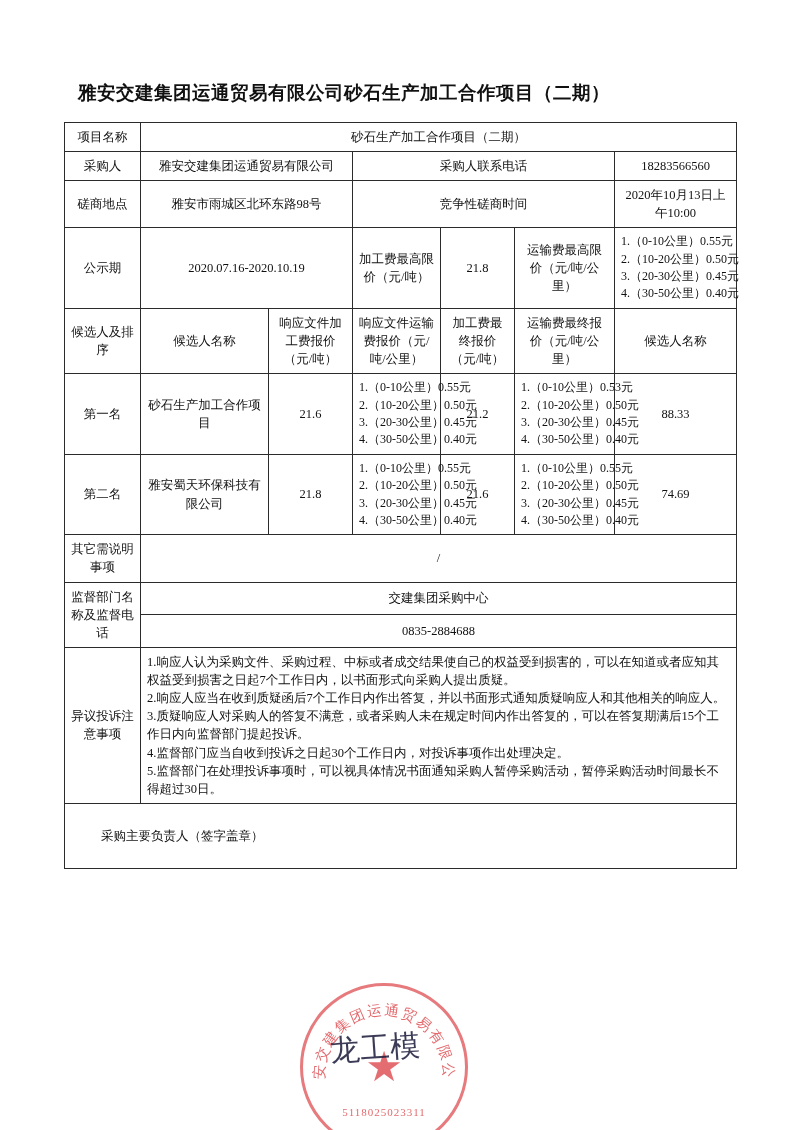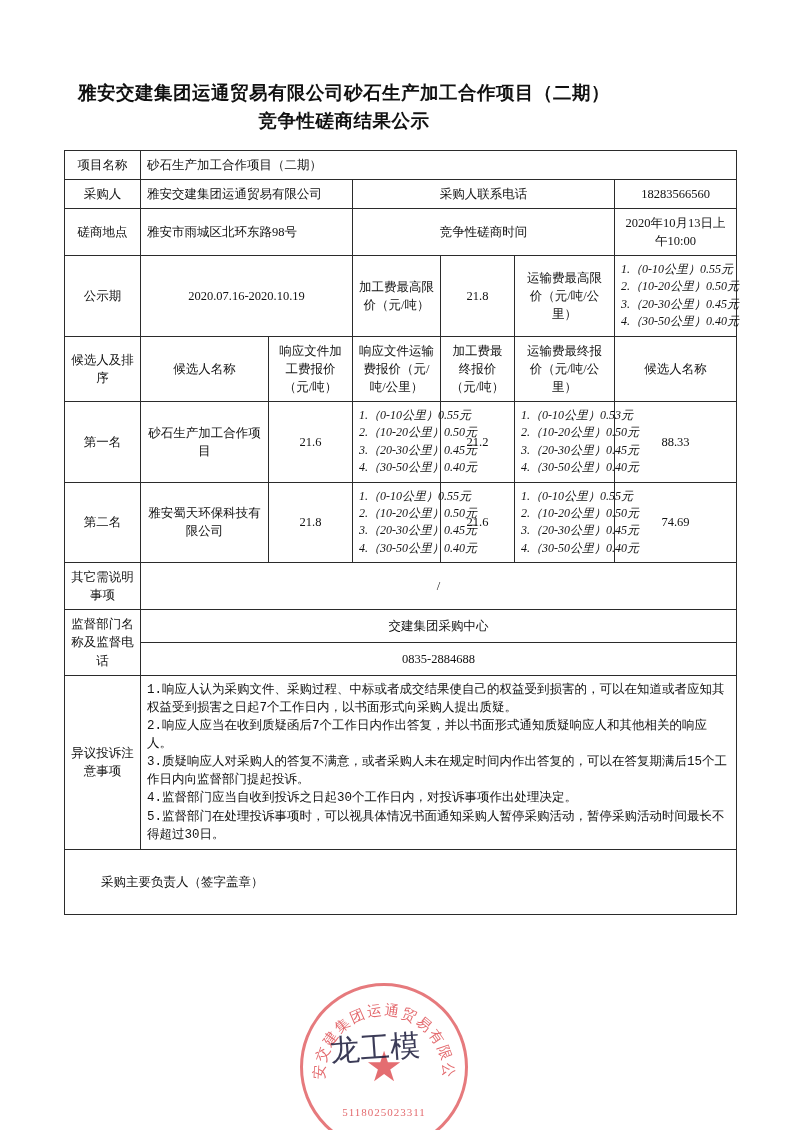--- a/index.html
+++ b/index.html
@@ -38,34 +38,32 @@
     font-size: 12.5px;
   }
   table.main td {
     border: 1px solid #2b2b2b;
     padding: 5px 6px;
     vertical-align: middle;
     line-height: 1.45;
     word-break: break-all;
   }
   .c { text-align: center; }
-  .l { text-align: left; }
+  .l { text-align: center; }
   .ranges {
     text-align: left;
     line-height: 1.45;
     font-size: 12px;
-    font-style: italic;
   }
   .ranges div { white-space: nowrap; }
   .notes {
     text-align: left;
     font-size: 12.5px;
     line-height: 1.6;
     padding: 6px 8px;
-    font-family: Liberation Mono, monospace;
   }
   .notes p { margin: 0; }
   .sig-row td { height: 54px; }
   
   .seal {
     position: absolute;
     left: 300px;
     top: 955px;
     width: 168px;
     height: 168px;
@@ -117,21 +115,20 @@
     pointer-events: none;
   }
 </style>
 </head>
 <body>
 
 <div class="page">
 
   <div class="doc-title">
     <div>雅安交建集团运通贸易有限公司砂石生产加工合作项目（二期）</div>
-    <div>竞争性磋商结果公示</div>
   </div>
 
   <table class="main">
     <colgroup>
       <col style="width:76px">
       <col style="width:128px">
       <col style="width:84px">
       <col style="width:88px">
       <col style="width:74px">
       <col style="width:100px">

